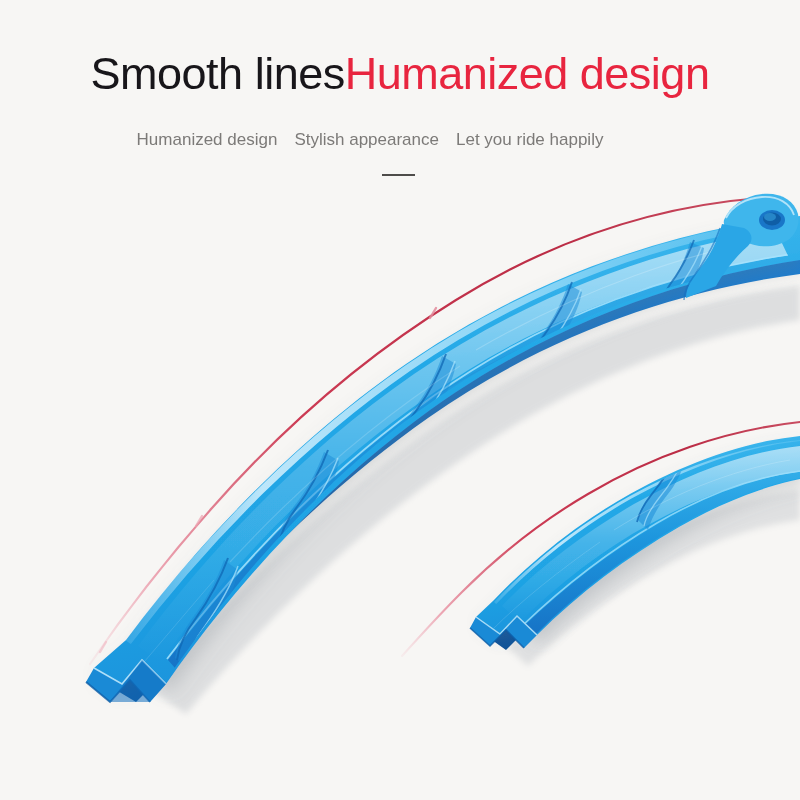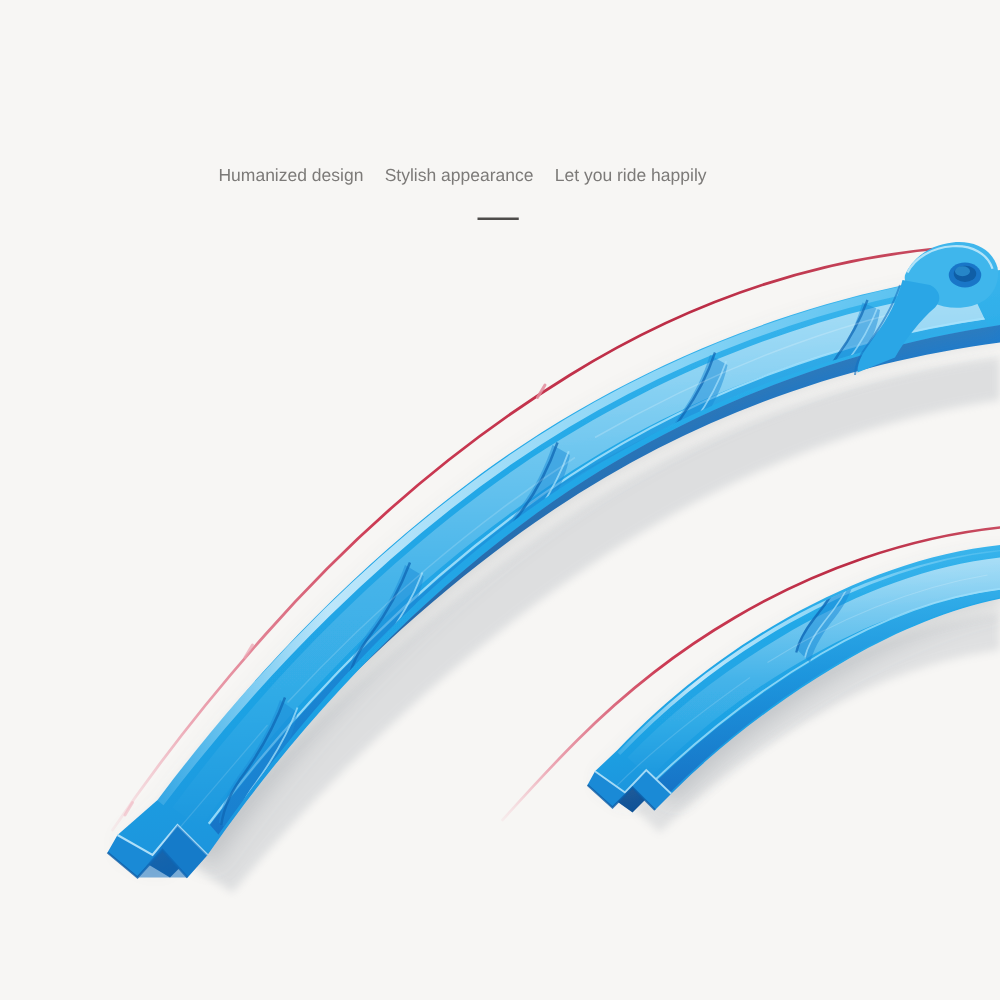--- a/index.html
+++ b/index.html
@@ -42,21 +42,21 @@
   .headline .hl-red {
     color: #e8253f;
   }
 
   .subhead {
     position: absolute;
     top: 128px;
     left: 0;
     width: 740px;
     text-align: center;
-    font-size: 14px;
+    font-size: 17px;
     line-height: 24px;
     color: #7c7a78;
     white-space: nowrap;
     font-weight: 400;
   }
   .subhead .sub-item { display: inline; }
   .subhead .sub-gap {
     display: inline-block;
     width: 17px;
   }
@@ -82,20 +82,23 @@
     display: block;
     width: 800px;
     height: 610px;
   }
 </style>
 </head>
 <body>
 
 <div id="banner">
 
+  <div class="headline">
+    <span class="hl-black">Smooth lines</span><span class="sub-gap"></span><span class="hl-red">Humanized design</span>
+  </div>
 
   <div class="subhead">
     <span class="sub-item">Humanized design</span><span class="sub-gap"></span><span class="sub-item">Stylish appearance</span><span class="sub-gap"></span><span class="sub-item">Let you ride happily</span>
   </div>
 
   <div class="divider"></div>
 
   <div id="stage">
     <svg viewBox="0 0 800 610" xmlns="http://www.w3.org/2000/svg">
       <defs>

